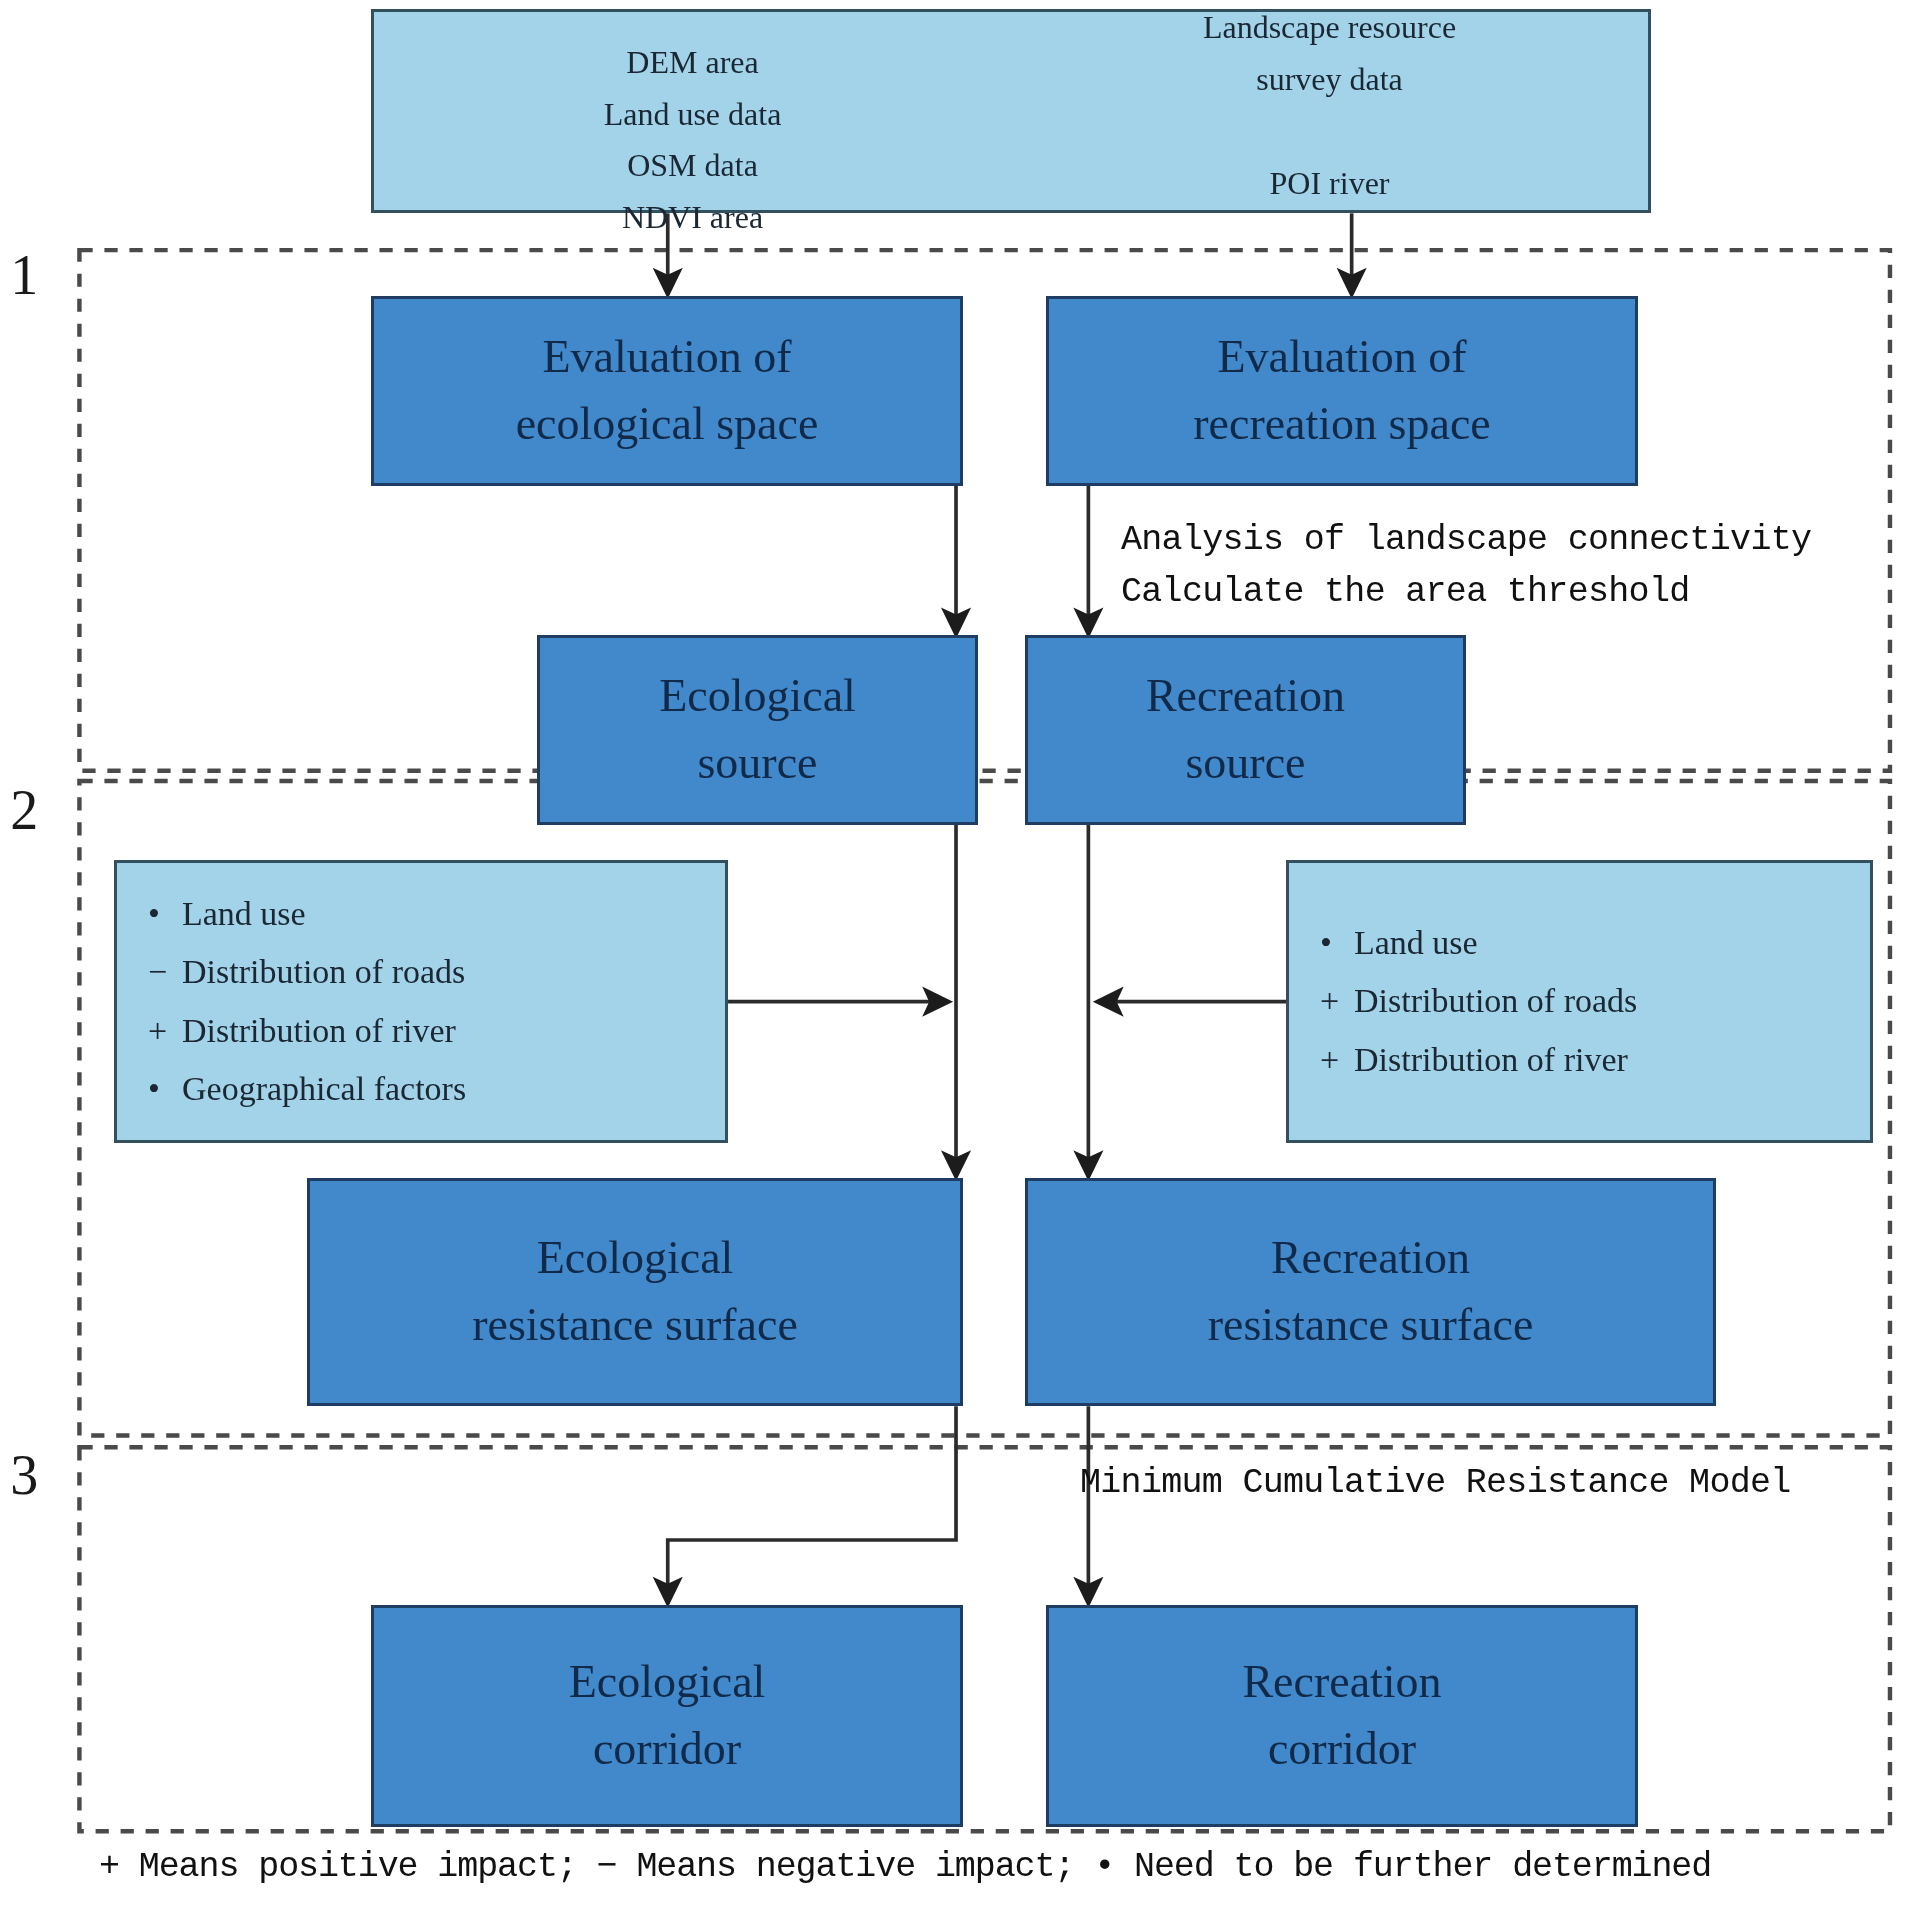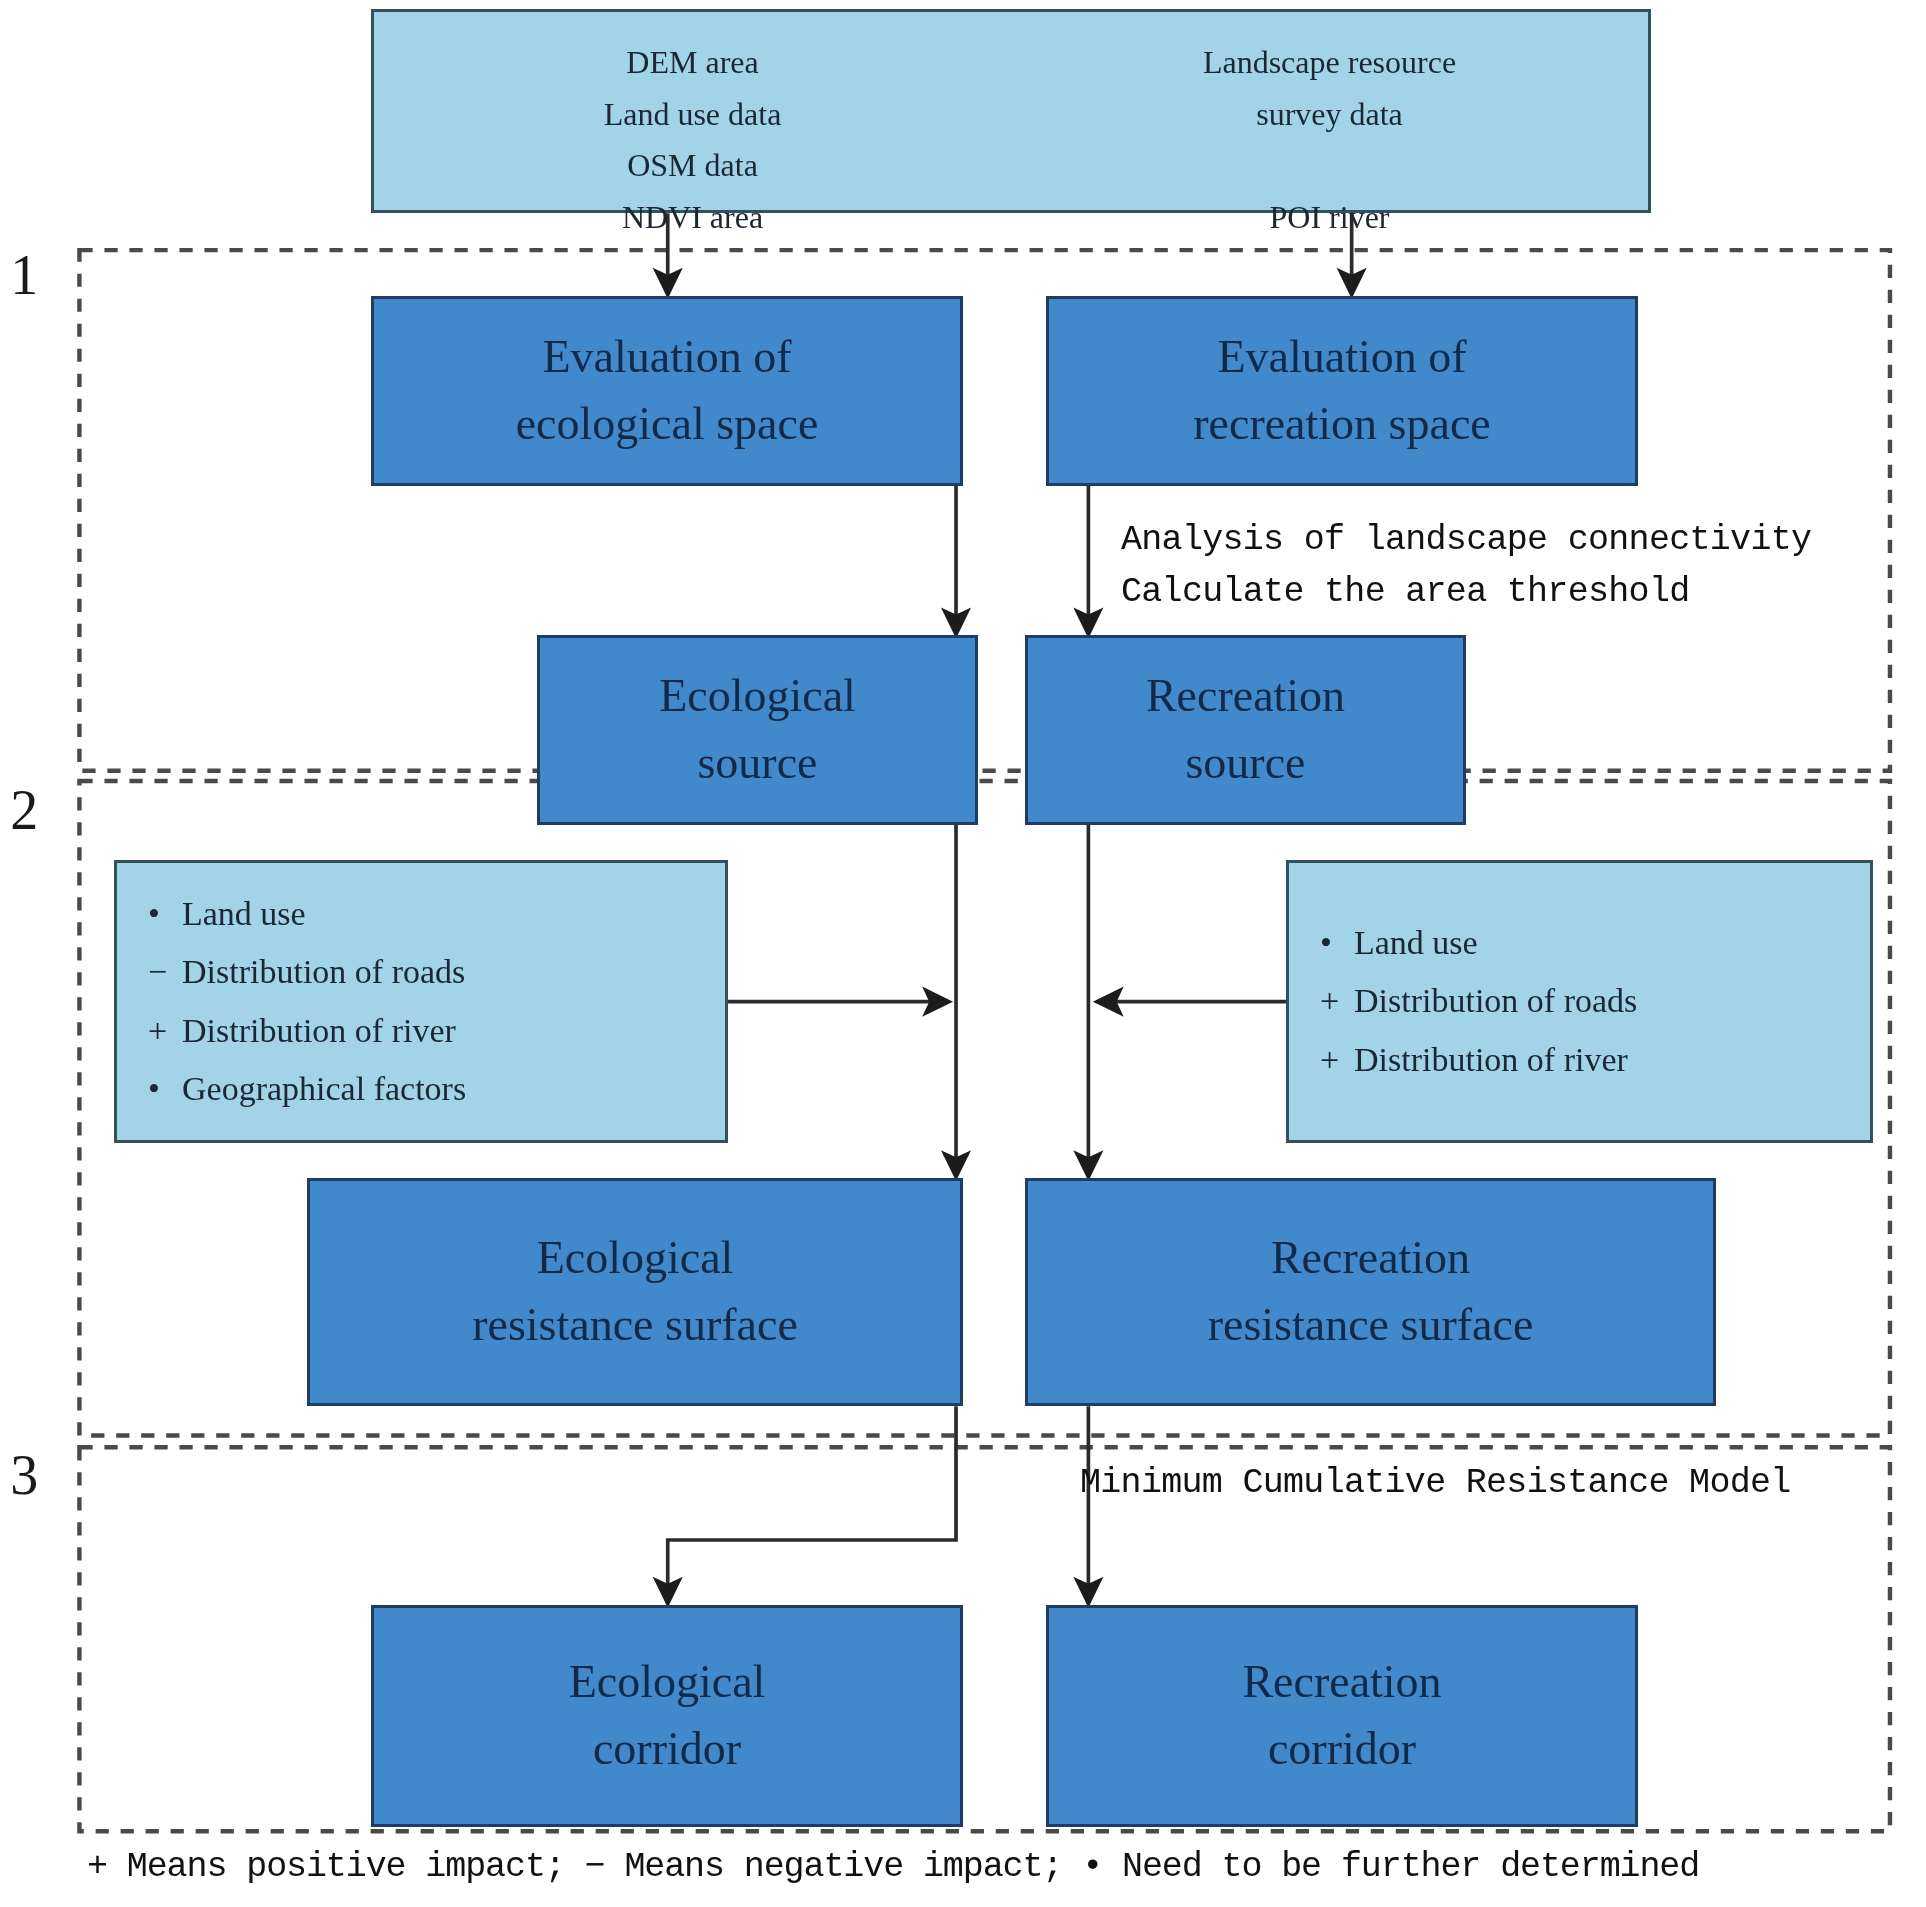--- a/index.html
+++ b/index.html
@@ -55,21 +55,21 @@
   }
   .data-col {
     flex: 1;
     display: flex;
     flex-direction: column;
     align-items: center;
     justify-content: flex-start;
     padding-top: 25px;
     line-height: 1.62;
   }
-  .data-col.right { justify-content: flex-start; }
+  .data-col.right { justify-content: flex-end; }
   .data-line { display: block; }
   .spacer-line { visibility: hidden; }
   .factor-box {
     position: absolute;
     box-sizing: border-box;
     background: #a2d3e8;
     border: 3.7px solid #33505f;
     display: flex;
     flex-direction: column;
     justify-content: center;
@@ -220,16 +220,16 @@
 resistance surface</div>
 
   <div class="ann" style="left:1080px; top:1458px;">Minimum Cumulative Resistance Model</div>
 
   <div class="node node-dark mono-node" style="left:371px; top:1605px; width:592px; height:222px;">Ecological
 corridor</div>
 
   <div class="node node-dark mono-node" style="left:1046px; top:1605px; width:592px; height:222px;">Recreation
 corridor</div>
 
-  <div class="footer-note" style="left:87px; top:1847px;">+ Means positive impact;  − Means negative impact;  • Need to be further determined</div>
+  <div class="footer-note" style="left:99px; top:1847px;">+ Means positive impact;  − Means negative impact;  • Need to be further determined</div>
 
 </div>
 
 
 </body></html>

